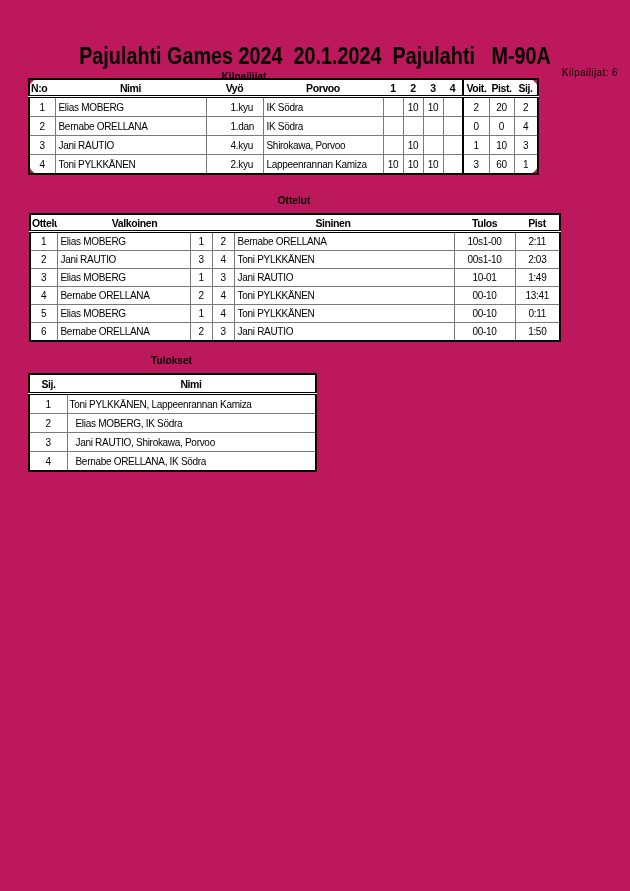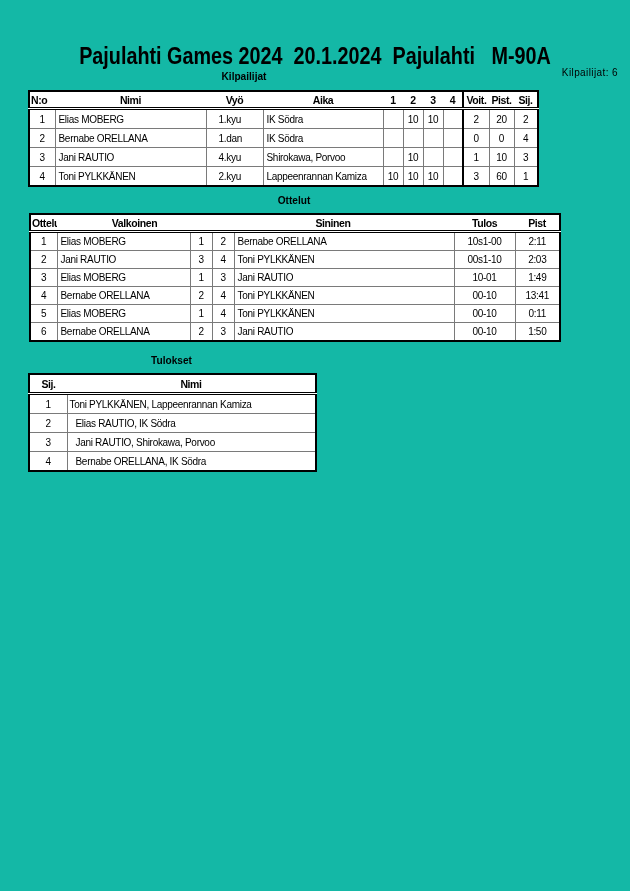--- a/index.html
+++ b/index.html
@@ -1,17 +1,17 @@
 <!DOCTYPE html>
 <html><head>
 <meta charset="utf-8">
 <style>
   html,body{margin:0;padding:0;background:#ffffff;}
   .page{
-    position:relative;width:630px;height:891px;background:#14b8a6;
+    position:relative;width:630px;height:891px;background:#be185d;
     font-family:"Liberation Sans",sans-serif;color:#000;overflow:hidden;
   }
   .main-title{
     position:absolute;top:43px;left:0;width:630px;margin:0;
     font-size:23px;font-weight:bold;text-align:center;white-space:pre;
     transform:scaleX(0.86);transform-origin:50% 50%;
   }
   .comp-count{
     position:absolute;top:67px;right:12px;
     font-size:10px;letter-spacing:0.4px;
@@ -21,21 +21,21 @@
     transform:scaleX(0.88);transform-origin:50% 50%;
   }
   #sec-kilpailijat{top:70px;left:28px;width:432px;}
   #sec-ottelut{top:194px;left:29px;width:530px;}
   #sec-tulokset{top:354px;left:28px;width:287px;}
 
   table{
     position:absolute;border-collapse:collapse;table-layout:fixed;
     background:#fff;border:2px solid #000;
   }
-  #t1{left:28px;top:90px;width:509px;}
+  #t1{left:28px;top:78px;width:509px;border-radius:14px;}
   #t2{left:29px;top:213px;width:530px;}
   #t3{left:28px;top:373px;width:287px;}
 
   th{
     font-size:10.5px;font-weight:bold;letter-spacing:-0.4px;
     border:none;border-bottom:3px double #000;
     padding:0 2px;height:15px;white-space:nowrap;overflow:hidden;
   }
   td{
     font-size:10px;letter-spacing:-0.3px;
@@ -43,21 +43,21 @@
     padding:0 3px;height:18px;white-space:nowrap;overflow:hidden;
     vertical-align:middle;
   }
   #t1 td{height:18px;}
   #t2 td{height:17px;}
   #t3 td{height:18px;}
   #t3 th{height:17px;}
 
   .al{text-align:left;}
   .ac{text-align:center;}
-  .pad-belt{padding-left:12px;}
+  .pad-belt{padding-left:24px;}
   .thick-l{border-left:2px solid #000 !important;}
 </style>
 </head>
 <body>
 
 <div class="page">
 
   <h1 class="main-title">Pajulahti Games 2024  20.1.2024  Pajulahti   M-90A</h1>
 
   <div class="comp-count">Kilpailijat: 6</div>
@@ -76,21 +76,21 @@
         <col style="width:20px">
       <col style="width:26px">
         <col style="width:25px">
         <col style="width:24px">
     </colgroup>
     <thead>
       <tr>
         <th class="al" style="padding-left:1px">N:o</th>
         <th class="ac">Nimi</th>
         <th class="ac">Vyö</th>
-        <th class="ac">Aika</th>
+        <th class="ac">Porvoo</th>
         <th class="ac">1</th>
         <th class="ac">2</th>
         <th class="ac">3</th>
         <th class="ac">4</th>
         <th class="ac thick-l">Voit.</th>
         <th class="ac">Pist.</th>
         <th class="ac">Sij.</th>
       </tr>
     </thead>
     <tbody>
@@ -244,21 +244,21 @@
       </tr>
     </thead>
     <tbody>
 
     <tr>
           <td class="ac">1</td>
           <td class="al" style="padding-left:2px">Toni PYLKKÄNEN, Lappeenrannan Kamiza</td>
         </tr>
         <tr>
           <td class="ac">2</td>
-          <td class="al" style="padding-left:8px">Elias RAUTIO, IK Södra</td>
+          <td class="al" style="padding-left:8px">Elias MOBERG, IK Södra</td>
         </tr>
         <tr>
           <td class="ac">3</td>
           <td class="al" style="padding-left:8px">Jani RAUTIO, Shirokawa, Porvoo</td>
         </tr>
         <tr>
           <td class="ac">4</td>
           <td class="al" style="padding-left:8px">Bernabe ORELLANA, IK Södra</td>
         </tr>
       </tbody>

